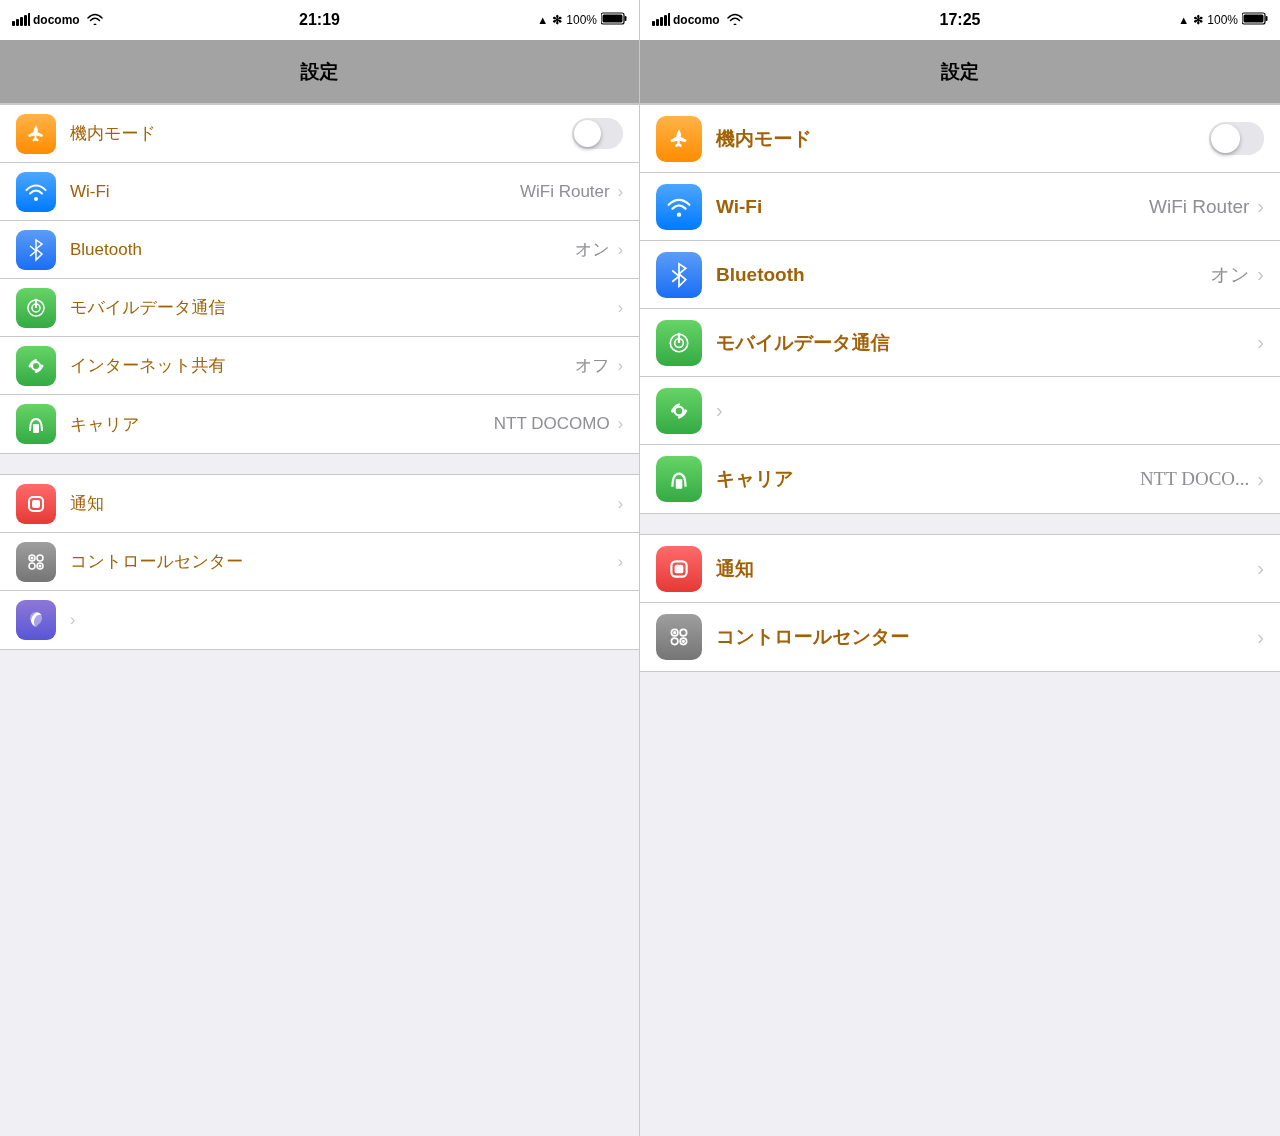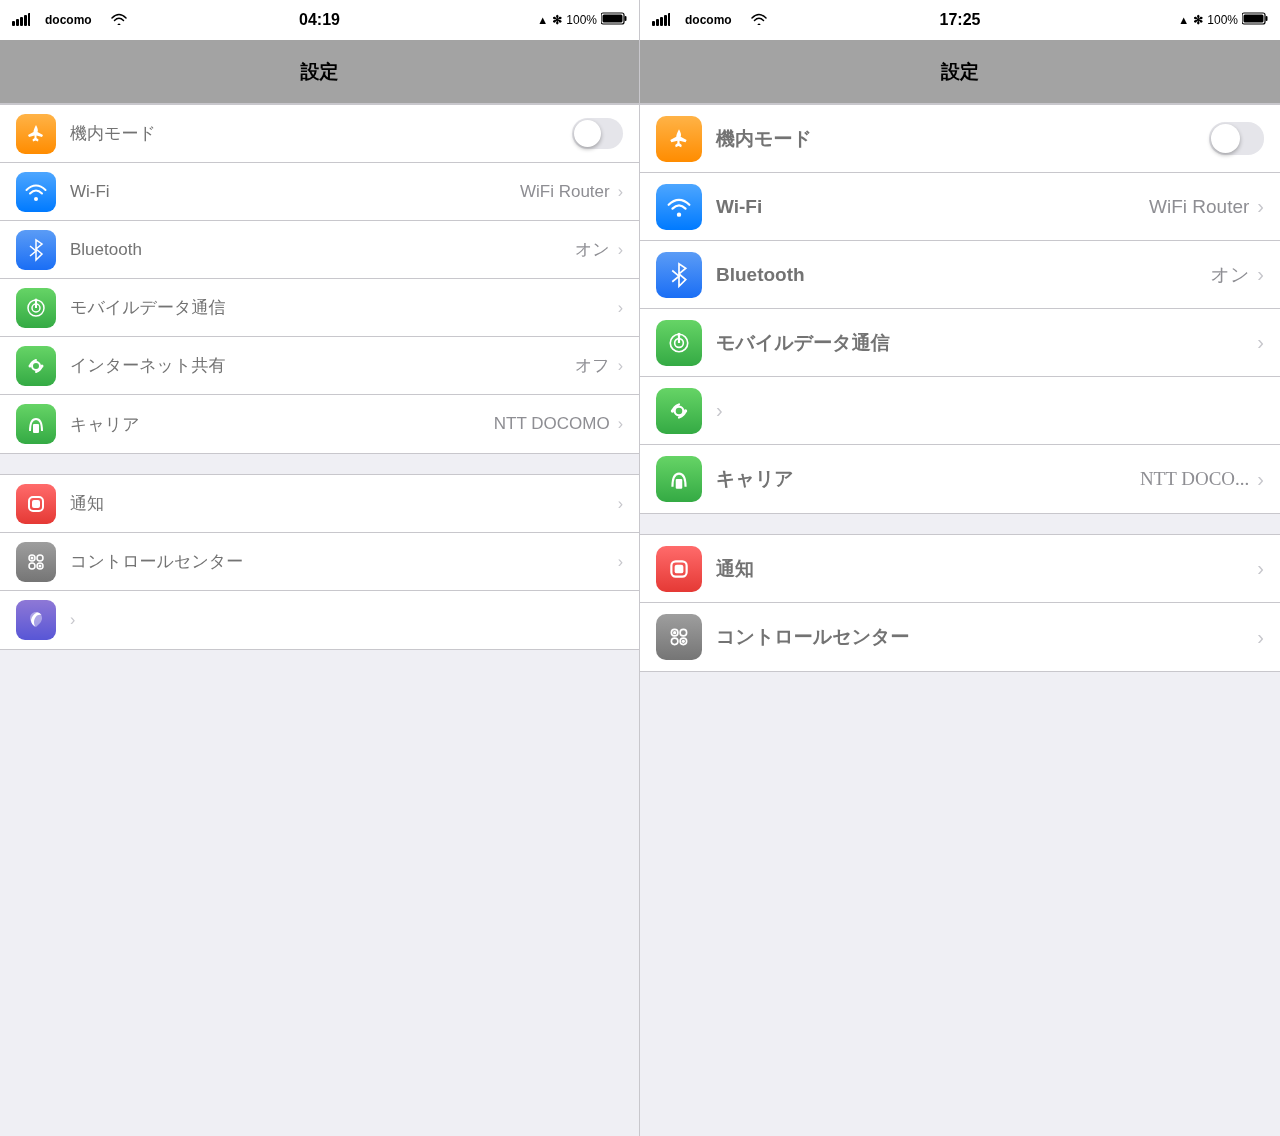--- a/index.html
+++ b/index.html
@@ -69,21 +69,21 @@
     .icon-blue { background: linear-gradient(180deg, #4da6ff 0%, #007aff 100%); }
     .icon-blue-dark { background: linear-gradient(180deg, #5b9cf6 0%, #1a6ef5 100%); }
     .icon-green-light { background: linear-gradient(180deg, #66d466 0%, #34aa44 100%); }
     .icon-green { background: linear-gradient(180deg, #66d466 0%, #34aa44 100%); }
     .icon-red { background: linear-gradient(180deg, #ff6b6b 0%, #e53935 100%); }
     .icon-gray { background: linear-gradient(180deg, #9e9e9e 0%, #757575 100%); }
     .icon-purple { background: linear-gradient(180deg, #8e78d6 0%, #5856d6 100%); }
     .row-label {
       flex: 1;
       font-size: 17px;
-      color: #737373;
+      color: #a16207;
     }
     .row-label.bold {
       font-weight: 600;
     }
     .row-value {
       font-size: 17px;
       color: #8e8e93;
       margin-right: 8px;
     }
     .chevron {
@@ -113,21 +113,21 @@
       background: #ffffff;
       display: flex;
       align-items: center;
       padding: 0 12px;
       font-size: 12px;
       font-weight: 500;
     }
     .panel-left {
       display: flex;
       align-items: center;
-      gap: 15px;
+      gap: 3px;
       font-size: 12px;
       font-weight: 600;
     }
     .panel-center {
       position: absolute;
       left: 50%;
       transform: translateX(-50%);
       font-size: 16px;
       font-weight: 600;
     }
@@ -158,21 +158,21 @@
       </span>
       <span>docomo</span>
       <span style="margin-left:4px;">
         <svg width="16" height="12" viewBox="0 0 16 12">
           <path d="M8 10.5a1.5 1.5 0 1 1 0 3 1.5 1.5 0 0 1 0-3z" fill="#000"></path>
           <path d="M3.5 7.5C5 6 6.4 5.3 8 5.3s3 .7 4.5 2.2" stroke="#000" stroke-width="1.5" fill="none" stroke-linecap="round"></path>
           <path d="M1 5C3.3 2.7 5.5 1.5 8 1.5s4.7 1.2 7 3.5" stroke="#000" stroke-width="1.5" fill="none" stroke-linecap="round"></path>
         </svg>
       </span>
     </div>
-    <div class="panel-center">04:19</div>
+    <div class="panel-center">21:19</div>
     <div class="panel-right">
       <span style="font-size:11px;">▲</span>
       <span style="font-size:12px; font-weight:bold;">✻</span>
       <span>100%</span>
       <span>
         <svg width="26" height="13" viewBox="0 0 26 13">
           <rect x="0" y="1" width="23" height="11" rx="2" stroke="#000" stroke-width="1.2" fill="none"></rect>
           <rect x="23.5" y="4" width="2" height="5" rx="1" fill="#000"></rect>
           <rect x="1.5" y="2.5" width="20" height="8" rx="1.5" fill="#000"></rect>
         </svg>

